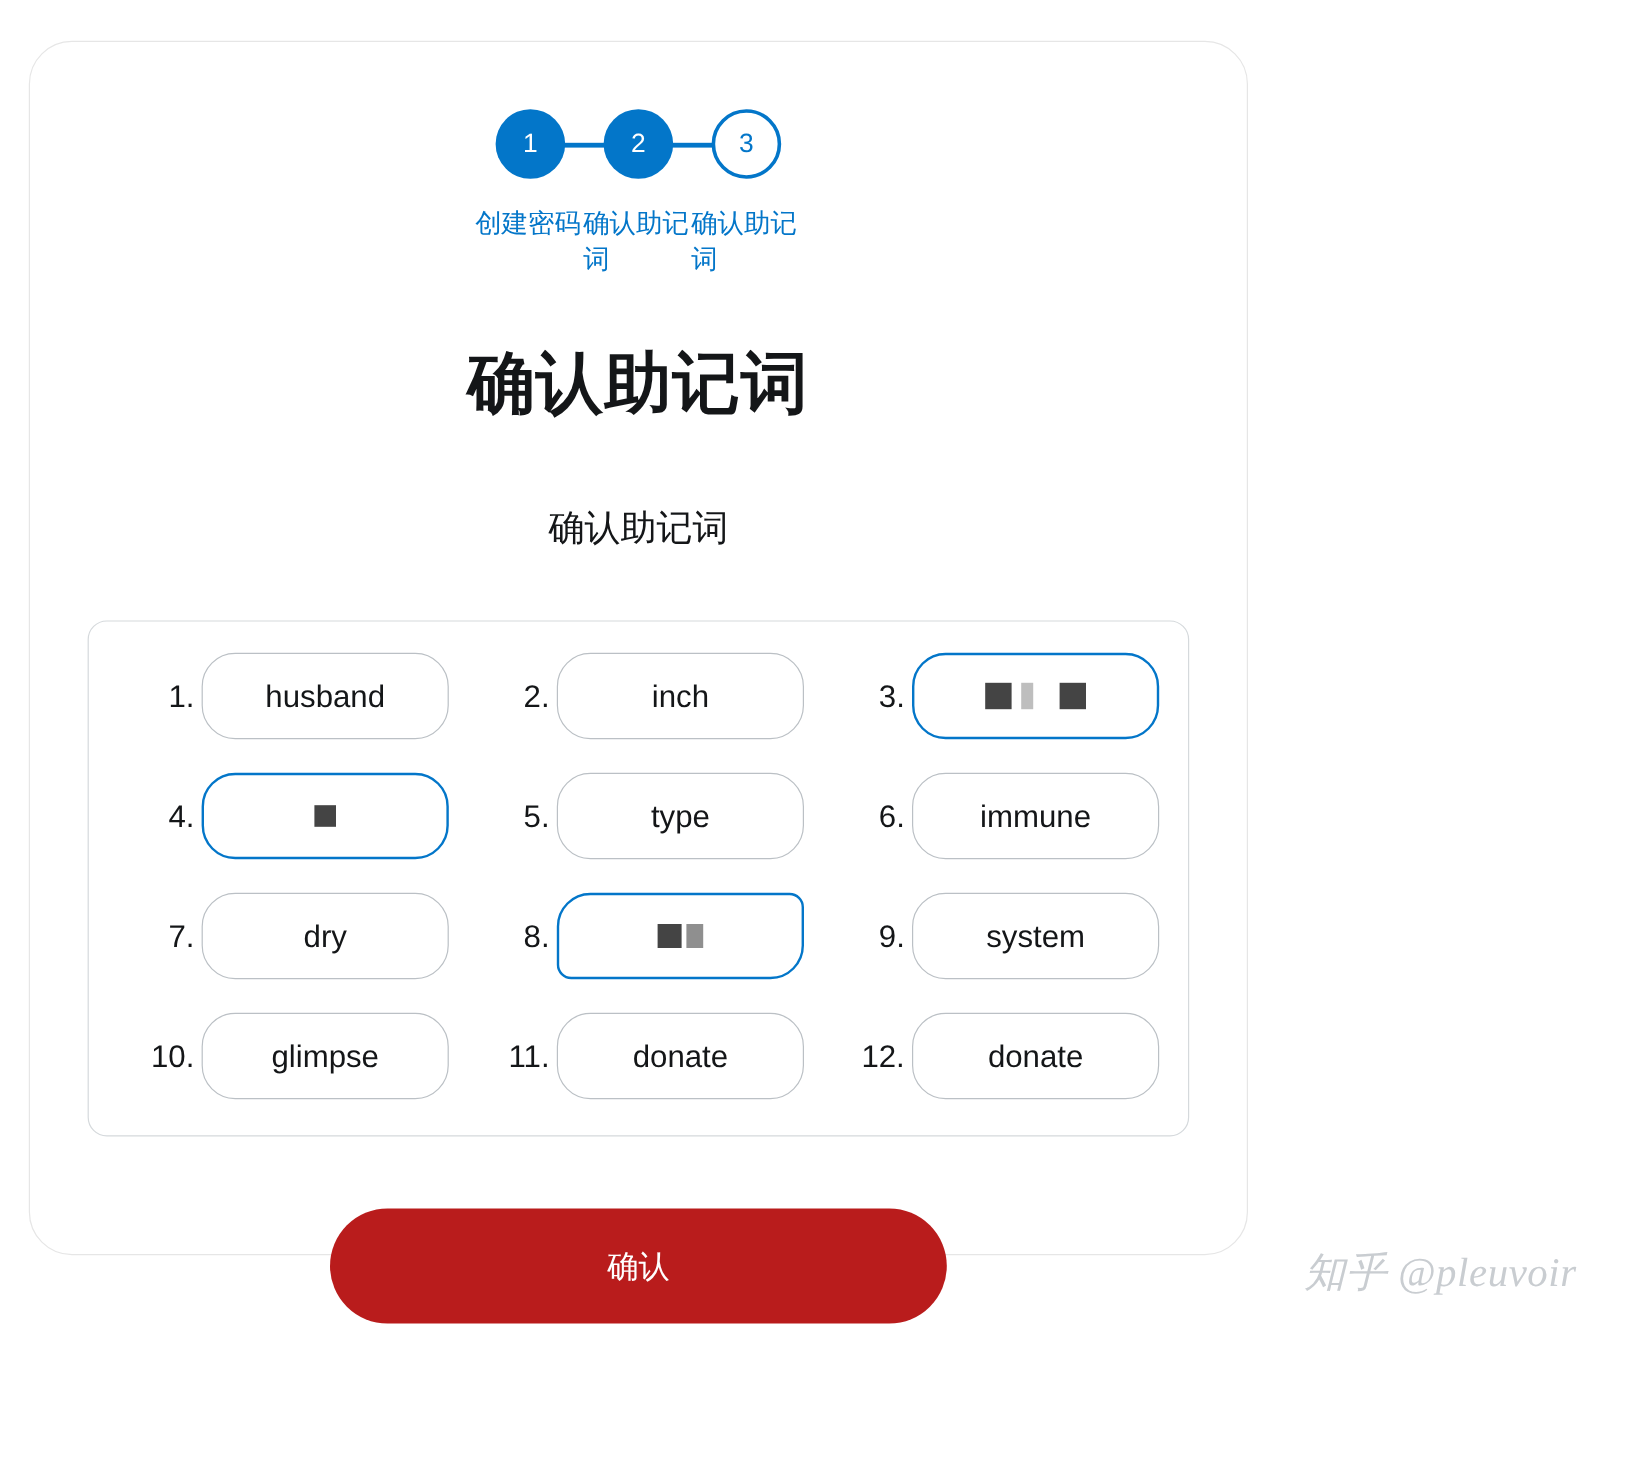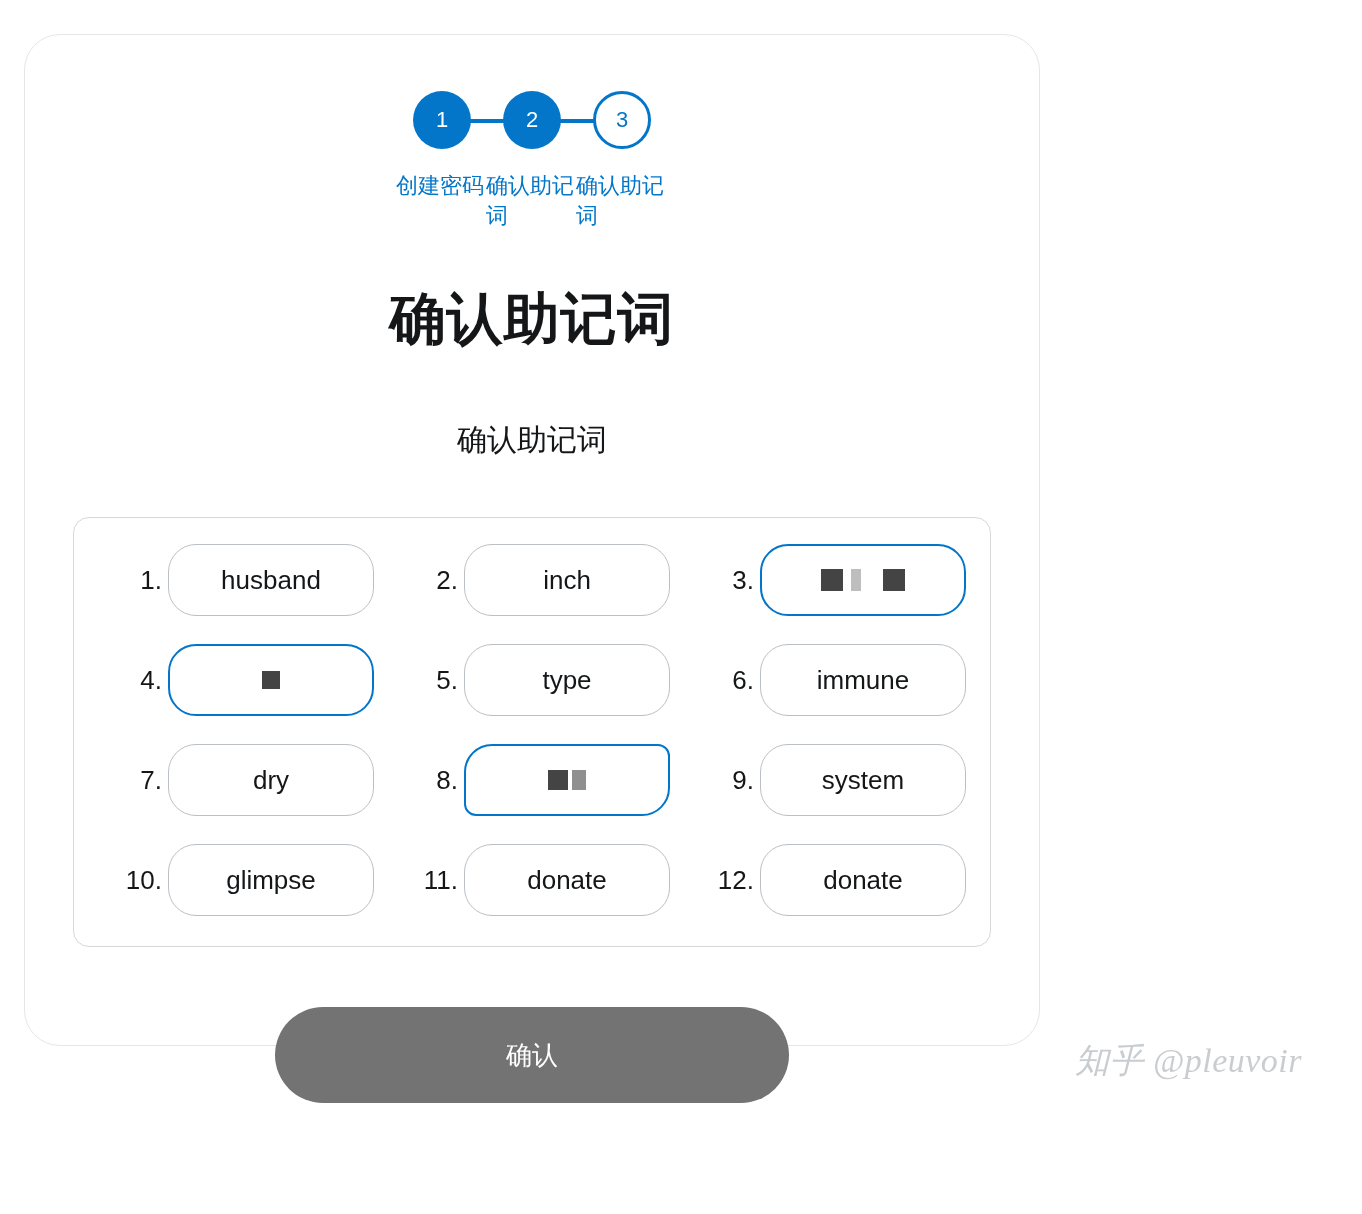--- a/index.html
+++ b/index.html
@@ -113,33 +113,33 @@
     width: 22px; height: 22px; background: #444; display: inline-block;
   }
   .redact.small span { width: 18px; height: 18px; }
   .redact.tiny { gap: 4px; }
   .redact.tiny span { width: 20px; height: 20px; }
   .redact.two span:last-child { opacity: 0.6; width: 14px;}
   
   .confirm-btn {
     margin: 60px auto 0 auto;
     width: 514px; height: 96px;
-    background: #737373;
+    background: #b91c1c;
     border-radius: 48px;
     color: #fff;
     font-size: 26px;
     font-weight: 500;
     display: flex; align-items: center; justify-content: center;
     cursor: pointer;
     user-select: none;
   }
   
   .watermark {
     position: absolute;
-    right: 60px; bottom: 130px;
+    right: 48px; bottom: 130px;
     color: #c9cdd1;
     font-size: 34px;
     font-style: italic;
     font-family: Georgia, serif;
     letter-spacing: 0.5px;
     pointer-events: none;
   }
 </style>
 </head>
 <body>

